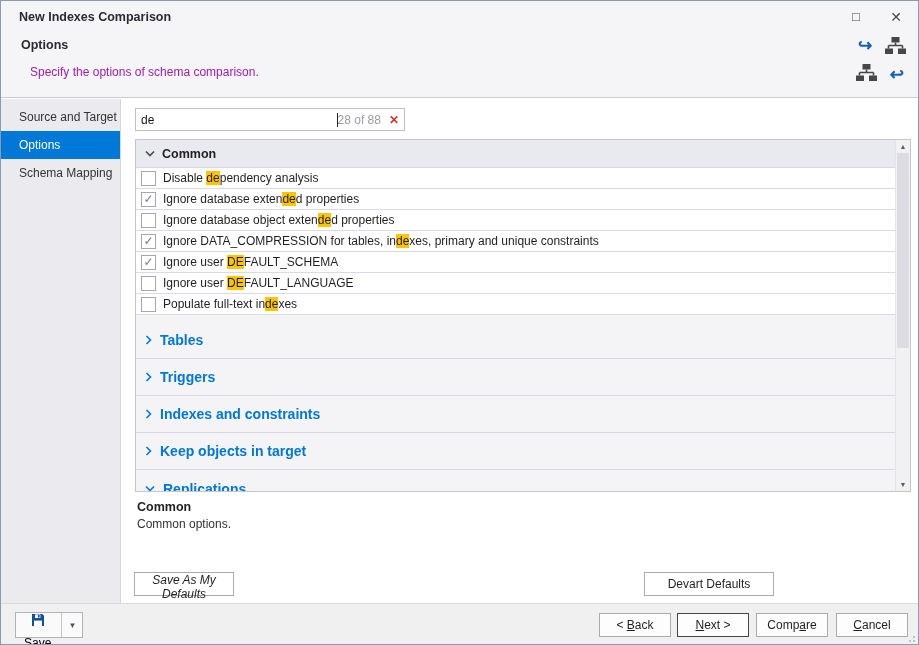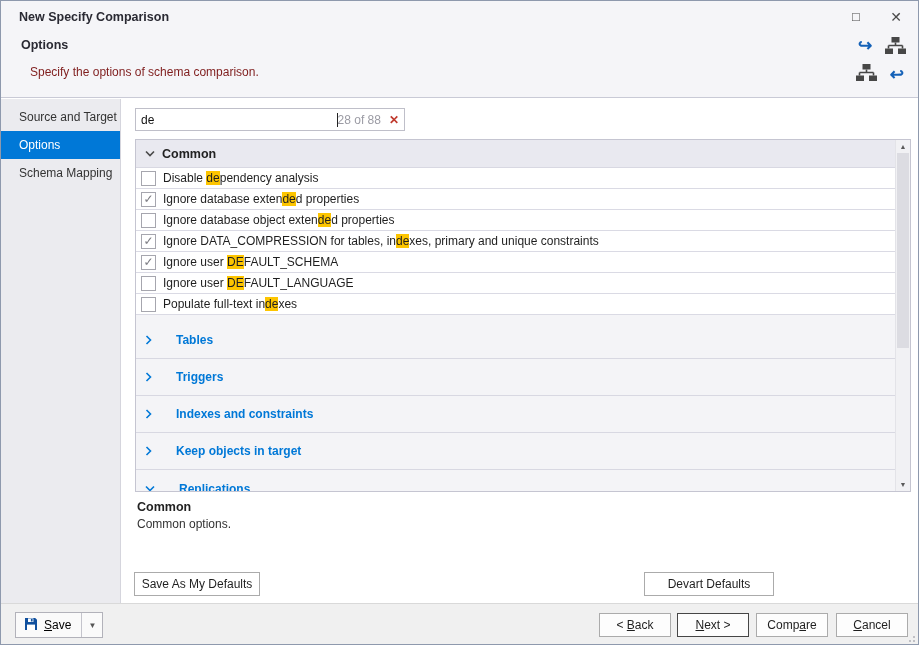--- a/index.html
+++ b/index.html
@@ -10,21 +10,21 @@
 
   
   .top { position:absolute; left:0; top:0; width:100%; height:97px;
          background:#f5f5f8; border-bottom:1px solid #c9cad6; }
   .titlebar-text { position:absolute; left:18px; top:9px; font-weight:bold; color:#2a2a33; font-size:12.5px; }
   .win-btn { position:absolute; top:5px; width:28px; height:22px; background:transparent; border:none;
              color:#4a4a4a; font-size:13px; text-align:center; cursor:default; line-height:22px; }
   .win-max { right:48px; }
   .win-close { right:8px; font-size:14px; }
   .h-title { position:absolute; left:20px; top:37px; font-weight:bold; color:#2a2a33; font-size:12.5px; }
-  .h-sub   { position:absolute; left:29px; top:64px; color:#7f1d1d; }
+  .h-sub   { position:absolute; left:29px; top:64px; color:#a21caf; }
   .wizicon { position:absolute; right:10px; top:36px; width:54px; height:46px; }
   .wizicon .tree { position:absolute; width:21px; height:17px; }
   .tree-a { right:2px; top:0; } .tree-b { left:2px; bottom:2px; }
   .wizicon .arrow { position:absolute; color:#1360b7; font-weight:bold; font-size:17px; line-height:17px; }
   .arrow-a { left:4px; top:0; } .arrow-b { right:4px; bottom:0; }
 
   
   .sidebar { position:absolute; left:0; top:98px; width:120px; height:506px;
              background:#ebebef; border-right:1px solid #d5d5dd; }
   .side-item { height:28px; line-height:28px; padding-left:18px; color:#333; cursor:default; }
@@ -54,63 +54,63 @@
   .opt-row { height:21px; background:#fff; border-bottom:1px solid #dadae4; display:flex; align-items:center;
              padding-left:5px; cursor:default; }
   .cb { width:15px; height:15px; background:#fff; border:1px solid #a6a6ae; margin-right:7px;
         display:inline-flex; align-items:center; justify-content:center; color:transparent; font-size:12px; }
   .cb.checked { color:#7c7c82; }
   .hl { background:#fdc500; }
   .collapsed { position:absolute; left:0; top:182px; right:15px; }
   .sec-fold { height:37px; display:flex; align-items:center; padding-left:9px;
               border-bottom:1px solid #d8d8e2; color:#0078d7; cursor:default; }
   .sec-fold:last-child { border-bottom:none; }
-  .sec-fold .lbl { font-weight:bold; margin-left:24px; font-size:12px; }
+  .sec-fold .lbl { font-weight:bold; margin-left:8px; font-size:14px; }
   .sec-fold .chev { color:#0078d7; }
 
   .vscroll { position:absolute; right:0; top:0; bottom:0; width:15px; background:#f1f1f4; border-left:1px solid #e3e3e8; }
   .scroll-arrow { position:absolute; left:0; width:14px; height:13px; text-align:center; font-size:7px;
                   color:#5a5a5a; line-height:13px; background:#f1f1f4; border:none; cursor:default; }
   .sa-up { top:0; } .sa-down { bottom:0; }
   .scroll-thumb { position:absolute; left:1px; top:13px; width:12px; height:195px; background:#dcdce2; }
 
   .desc-title { position:absolute; left:5px; top:401px; font-weight:bold; color:#222; font-size:12.5px; }
   .desc-text  { position:absolute; left:5px; top:418px; color:#333; }
 
   .btn { background:#fff; border:1px solid #ababab; font:12px "Liberation Sans", sans-serif; color:#1f1f1f;
          cursor:default; }
   .defaults-btn { position:absolute; top:473px; height:24px; }
-  .b-saveas { left:2px;  width:126px; }
+  .b-saveas { left:2px;  width:100px;font-style:italic; }
   .b-devart { left:512px; width:130px; }
   .b-mydef  { left:650px; width:128px; }
 
   
   .footer { position:absolute; left:0; bottom:0; width:100%; height:41px;
             background:#f0f0f0; border-top:1px solid #d9d9d9; }
   .save-split { position:absolute; left:14px; top:8px; height:26px; display:flex;
                 border:1px solid #b2b2ba; background:#fafafa; }
   .save-main { display:flex; align-items:center; gap:6px; padding:0 10px 0 8px; border:none; background:transparent;
-               font:12px "Liberation Sans", sans-serif; cursor:default; }
+               font:12px "Liberation Sans", sans-serif; cursor:default;flex-direction:column; }
   .save-arrow { width:21px; border:none; border-left:1px solid #c4c4cc; background:transparent;
                 color:#555; font-size:8px; cursor:default; }
   .u { text-decoration:underline; }
   .foot-btn { position:absolute; top:9px; height:24px; width:72px; background:#fdfdfd; }
   .fb-back    { right:247px; }
   .fb-next    { right:169px; border-color:#464646; }
   .fb-compare { right:90px; }
   .fb-cancel  { right:10px; }
   .grip { position:absolute; right:2px; bottom:2px; width:10px; height:10px; opacity:.55; }
 </style>
 </head>
 <body>
 
 <div class="window">
 
   <div class="top">
-    <div class="titlebar-text">New Specify Comparison</div>
+    <div class="titlebar-text">New Indexes Comparison</div>
     <button class="win-btn win-max">
       <span>□</span>
     </button>
     <button class="win-btn win-close">
       <span>✕</span>
     </button>
     <div class="h-title">Options</div>
     <div class="h-sub">Specify the options of schema comparison.</div>
     <div class="wizicon">
       <span class="arrow arrow-a">↪</span>

